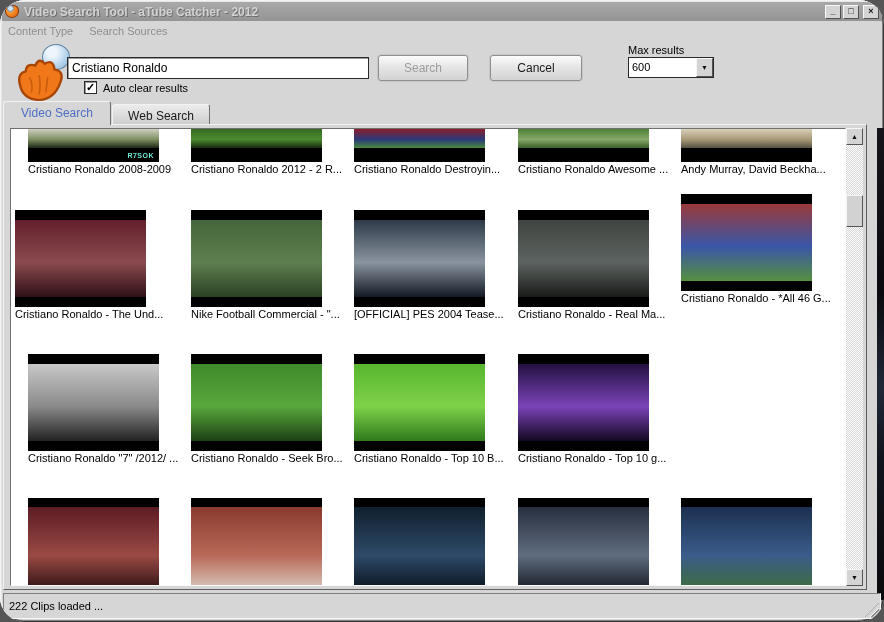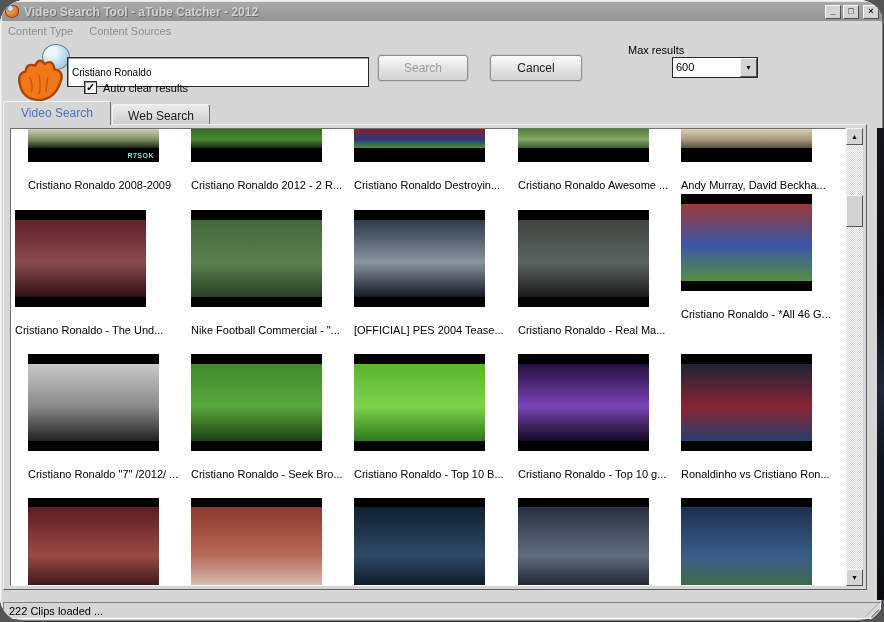--- a/index.html
+++ b/index.html
@@ -21,29 +21,29 @@
   .winbtn.close{margin-left:4px;}
   
   .menubar{position:absolute;left:4px;top:22px;height:18px;display:flex;gap:16px;align-items:center;padding-left:4px;}
   .menu-item{font-size:11px;color:#8e8e8e;}
   
   .logo-ball{position:absolute;left:42px;top:44px;width:28px;height:26px;border-radius:50%;
     background:radial-gradient(circle at 35% 30%,#eef6fc 20%,#a9cce8 70%,#7fa8c8);border:1px solid #5f82a0;}
   .logo-hand{position:absolute;left:12px;top:56px;width:58px;height:46px;}
   
   .search-input{position:absolute;left:67px;top:57px;width:302px;height:22px;border:1px solid #2a2a2a;
-    box-shadow:inset 1px 1px 0 #9a9a9a;background:#fff;font-size:10px;padding:14px 4px;color:#000;outline:none;}
+    box-shadow:inset 1px 1px 0 #9a9a9a;background:#fff;font-size:12px;padding:6px 4px;color:#000;outline:none;}
   .btn{position:absolute;height:26px;border:1px solid #8f8f8f;border-radius:3px;
     background:linear-gradient(180deg,#fcfcfc,#e6e6e6 45%,#d2d2d2);font-size:12px;
     display:flex;align-items:center;justify-content:center;box-shadow:0 0 0 1px #c8c8c8;}
   .btn.search{left:378px;top:55px;width:90px;color:#9c9c9c;}
   .btn.cancel{left:490px;top:55px;width:92px;color:#1a1a1a;}
   .maxres-label{position:absolute;left:628px;top:44px;font-size:11px;color:#000;}
   .combo{position:absolute;left:628px;top:57px;width:86px;height:21px;border:1px solid #2a2a2a;
-    background:#fff;display:flex;margin-left:44px;}
+    background:#fff;display:flex;}
   .combo-value{flex:1;font-size:11px;color:#000;padding:3px 3px;}
   .combo-btn{width:17px;background:#d4d4d4;border:1px solid;border-color:#f6f6f6 #555 #555 #f6f6f6;
     display:flex;align-items:center;justify-content:center;font-size:7px;color:#111;}
   .checkbox-row{position:absolute;left:84px;top:81px;display:flex;align-items:center;gap:6px;}
   .checkbox{width:13px;height:13px;background:#fff;border:1px solid #2a2a2a;box-shadow:inset 1px 1px 0 #9a9a9a;
     font-size:11px;font-weight:bold;color:#000;display:flex;align-items:center;justify-content:center;line-height:1;}
   .checkbox-label{font-size:11px;color:#000;}
   
   .tab{position:absolute;border:1px solid;border-color:#f2f2f2 #6e6e6e #6e6e6e #f2f2f2;border-bottom:none;
     border-radius:3px 3px 0 0;display:flex;align-items:flex-start;justify-content:center;padding-top:4px;
@@ -52,39 +52,39 @@
   .tab.inactive{left:112px;top:104px;width:98px;height:21px;background:linear-gradient(180deg,#ececec,#cdcdcd);color:#1a1a1a;z-index:1;}
   
   .tabpage{position:absolute;left:3px;top:124px;width:864px;height:466px;background:#d6d6d6;
     border:1px solid;border-color:#f2f2f2 #5e5e5e #5e5e5e #f2f2f2;z-index:2;}
   .content{position:absolute;left:6px;top:3px;width:836px;height:458px;background:#fff;
     border:1px solid;border-color:#707070 #fafafa #fafafa #707070;overflow:hidden;}
   .cell{position:absolute;width:163px;}
   .thumb{position:relative;width:131px;background:#000;overflow:hidden;}
   .thumb-img{position:absolute;left:0;right:0;}
   .thumb-overlay{position:absolute;right:5px;bottom:3px;font-size:7px;font-weight:bold;letter-spacing:.5px;}
-  .caption{width:162px;margin-top:17px;font-size:11px;color:#000;white-space:nowrap;overflow:hidden;text-align:left;}
+  .caption{width:162px;margin-top:1px;font-size:11px;color:#000;white-space:nowrap;overflow:hidden;text-align:left;}
   
   .vscroll{position:absolute;right:3px;top:3px;width:17px;height:458px;
     background-color:#fbfbfb;
     background-image:linear-gradient(45deg,#d8d8d8 25%,transparent 25%,transparent 75%,#d8d8d8 75%),
                      linear-gradient(45deg,#d8d8d8 25%,transparent 25%,transparent 75%,#d8d8d8 75%);
     background-size:2px 2px;background-position:0 0,1px 1px;}
   .sbtn{position:absolute;left:0;width:17px;height:17px;background:#d4d4d4;border:1px solid;
     border-color:#f6f6f6 #555 #555 #f6f6f6;display:flex;align-items:center;justify-content:center;
     font-size:7px;color:#111;}
   .sbtn.up{top:0;}
   .sbtn.down{bottom:0;}
   .sthumb{position:absolute;left:0;top:67px;width:17px;height:32px;background:#d2d2d2;border:1px solid;
     border-color:#f6f6f6 #555 #555 #f6f6f6;}
   
   .sliver{position:absolute;right:0;top:128px;width:7px;height:472px;
     background:linear-gradient(180deg,#14141a 0%,#0a0a0e 35%,#202838 55%,#10141c 70%,#0a0a0c 100%);}
   
-  .statusbar{position:absolute;left:3px;right:3px;bottom:3px;height:17px;background:#d6d6d6;
+  .statusbar{position:absolute;left:3px;right:3px;bottom:3px;height:26px;background:#d6d6d6;
     border:1px solid;border-color:#808080 #f8f8f8 #f8f8f8 #808080;display:flex;align-items:center;}
   .status-text{font-size:11px;color:#000;padding-left:5px;flex:1;}
   .grip{width:14px;height:14px;align-self:flex-end;margin:0 1px 1px 0;
     background:repeating-linear-gradient(135deg,transparent 0 3px,#fcfcfc 3px 4px,#8a8a8a 4px 5px);
     clip-path:polygon(100% 0,100% 100%,0 100%);}
 </style>
 </head>
 <body>
 
 <div class="screen">
@@ -92,21 +92,21 @@
   <div class="titlebar">
     <div class="app-icon"></div>
     <div class="title-text">Video Search Tool - aTube Catcher - 2012</div>
     <div class="winbtn">_</div>
     <div class="winbtn">□</div>
     <div class="winbtn close">×</div>
   </div>
 
   <div class="menubar" id="menubar">
       <div class="menu-item">Content Type</div>
-      <div class="menu-item">Content Sources</div>
+      <div class="menu-item">Search Sources</div>
     </div>
 
   <div class="logo-ball"></div>
   <svg class="logo-hand" viewBox="0 0 60 48">
     <path d="M8 30 Q5 18 14 16 Q15 7 24 10 Q28 1 34 8 Q43 3 44 14 Q55 16 50 28 Q44 45 28 46 Q11 45 8 30 Z" fill="#f07818" stroke="#a84606" stroke-width="2.5"></path>
     <path d="M18 22 Q22 30 20 38 M28 20 Q30 30 28 40 M37 22 Q36 30 35 38" fill="none" stroke="#c85c0c" stroke-width="1.6"></path>
   </svg>
 
   <input class="search-input" value="Cristiano Ronaldo" style="">
   <div class="btn search">Search</div>
@@ -206,26 +206,20 @@
             <div class="thumb-img" style="top: 10px; height: 77px; background: linear-gradient(rgb(88, 181, 46), rgb(126, 210, 74) 55%, rgb(47, 122, 28));"></div>
           </div>
           <div class="caption">Cristiano Ronaldo - Top 10 B...</div>
         </div>
         <div class="cell" style="left: 507px; top: 225px;">
           <div class="thumb" style="height: 97px;">
             <div class="thumb-img" style="top: 10px; height: 77px; background: linear-gradient(rgb(36, 16, 64), rgb(122, 68, 184) 55%, rgb(18, 8, 32));"></div>
           </div>
           <div class="caption">Cristiano Ronaldo - Top 10 g...</div>
         </div>
-        <div class="cell" style="left: 670px; top: 225px;">
-          <div class="thumb" style="height: 97px;">
-            <div class="thumb-img" style="top: 10px; height: 77px; background: linear-gradient(rgb(28, 36, 54), rgb(138, 36, 51) 55%, rgb(40, 64, 110));"></div>
-          </div>
-          <div class="caption">Ronaldinho vs Cristiano Ron...</div>
-        </div>
         <div class="cell" style="left: 17px; top: 369px;">
           <div class="thumb" style="height: 97px;">
             <div class="thumb-img" style="top: 9px; height: 88px; background: linear-gradient(rgb(92, 28, 36), rgb(154, 74, 68) 55%, rgb(32, 10, 14));"></div>
           </div>
         </div>
         <div class="cell" style="left: 180px; top: 369px;">
           <div class="thumb" style="height: 97px;">
             <div class="thumb-img" style="top: 9px; height: 88px; background: linear-gradient(rgb(138, 58, 46), rgb(184, 106, 88) 55%, rgb(221, 214, 205));"></div>
             <div class="thumb-overlay" style="color: rgb(240, 240, 240);">CNN</div>
           </div>

